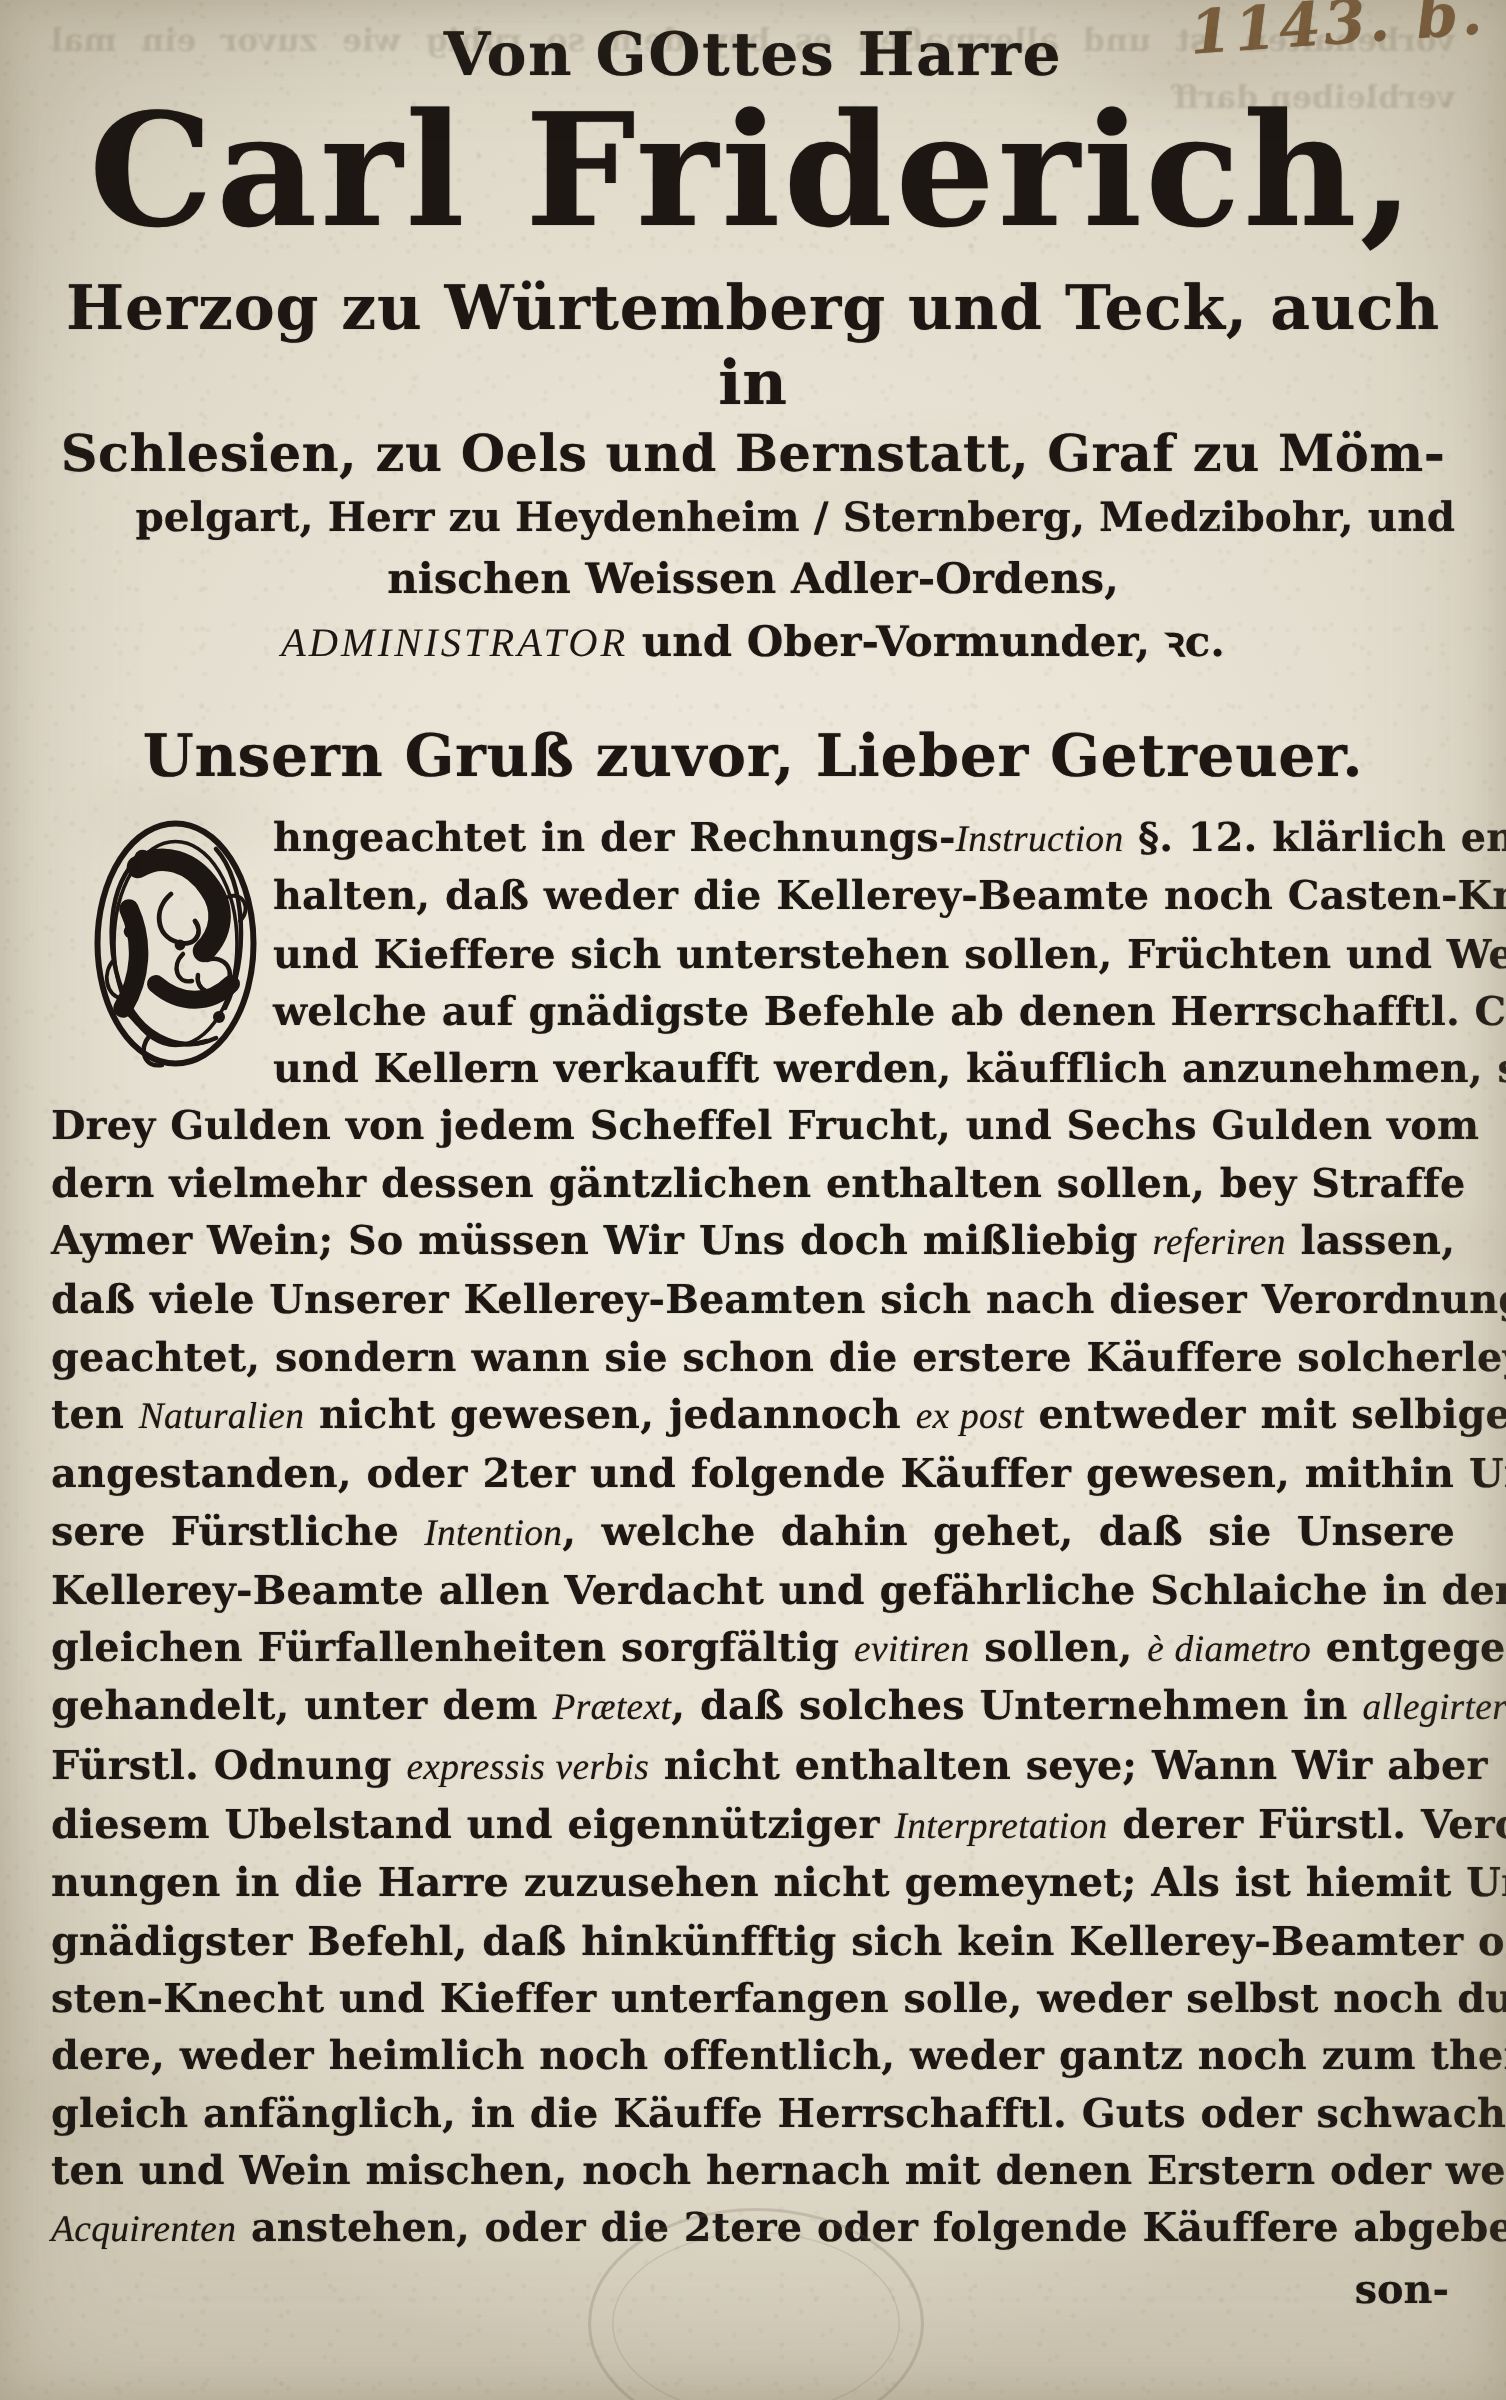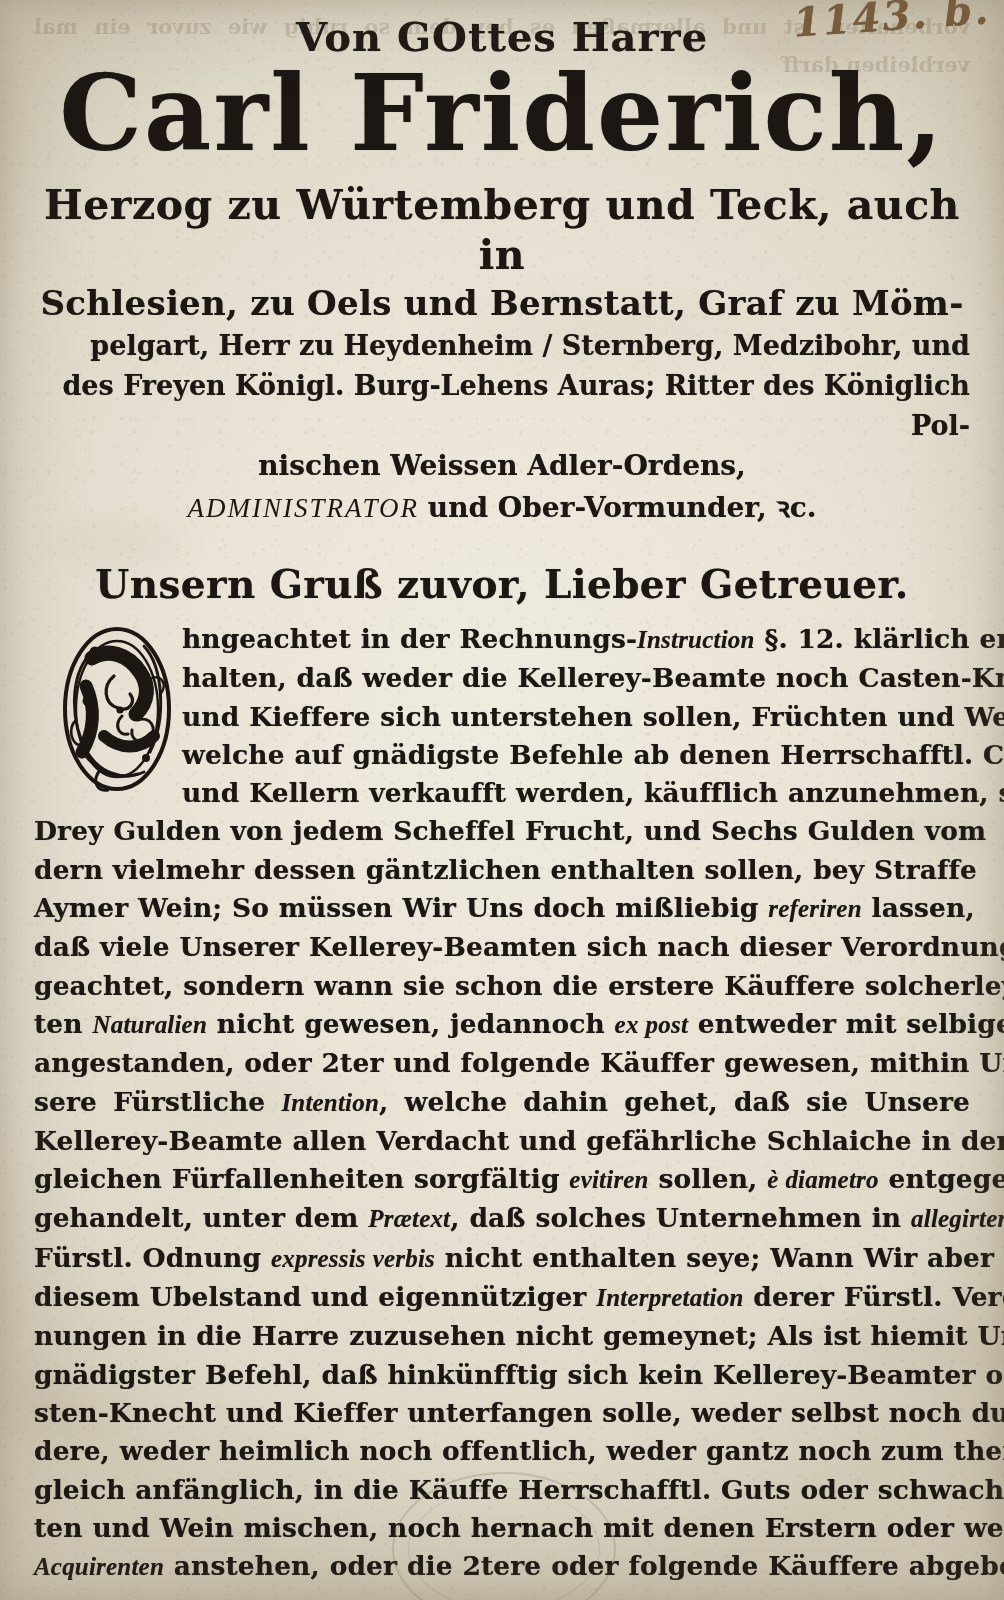--- a/index.html
+++ b/index.html
@@ -139,21 +139,21 @@
     line-height:38.3px;
     text-align:justify;
     text-align-last:justify;
     letter-spacing:.1px;
     word-spacing:.5px;
   }
   .para .ln{display:block;white-space:nowrap;}
   .para .indented{padding-left:148px;}
   .lat{
     font-family:"Liberation Serif",serif;
-    font-style:italic;font-weight:700;
+    font-style:italic;font-weight:400;
     font-size:25px;letter-spacing:.2px;
   }
   .catchword{
     text-align:right;
     font-size:26.5px;line-height:42px;
     padding-right:4px;
   }
 
   
   .fraktur, .lat{
@@ -174,21 +174,20 @@
 
   <div class="content">
 
     <div class="line-gnaden fraktur">Von GOttes Harre</div>
     <div class="line-name fraktur">Carl Friderich,</div>
 
     <div class="titles">
       <div class="t1 fraktur">Herzog zu Würtemberg und Teck, auch in</div>
       <div class="t2 fraktur">Schlesien, zu Oels und Bernstatt, Graf zu Möm-</div>
       <div class="t3 fraktur">pelgart, Herr zu Heydenheim / Sternberg, Medzibohr, und</div>
-      <div class="t3 fraktur">des Freyen Königl. Burg-Lehens Auras; Ritter des Königlich Pol-</div>
       <div class="t4 fraktur">nischen Weissen Adler-Ordens,</div>
       <div class="admin">
         <span class="rom">ADMINISTRATOR</span>
         <span class="fraktur">und Ober-Vormunder, ꝛc.</span>
       </div>
     </div>
 
     <div class="salutation fraktur">Unsern Gruß zuvor, Lieber Getreuer.</div>
 
     <div class="bodywrap">

